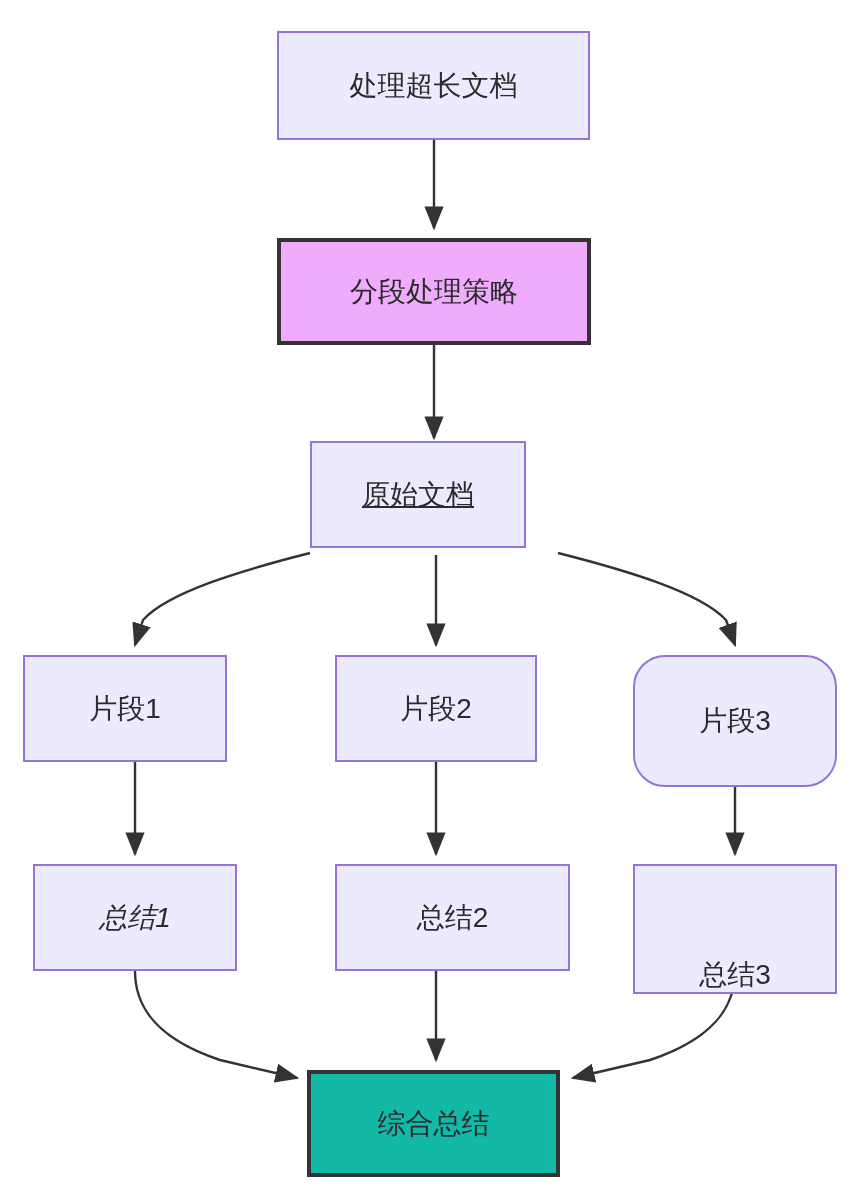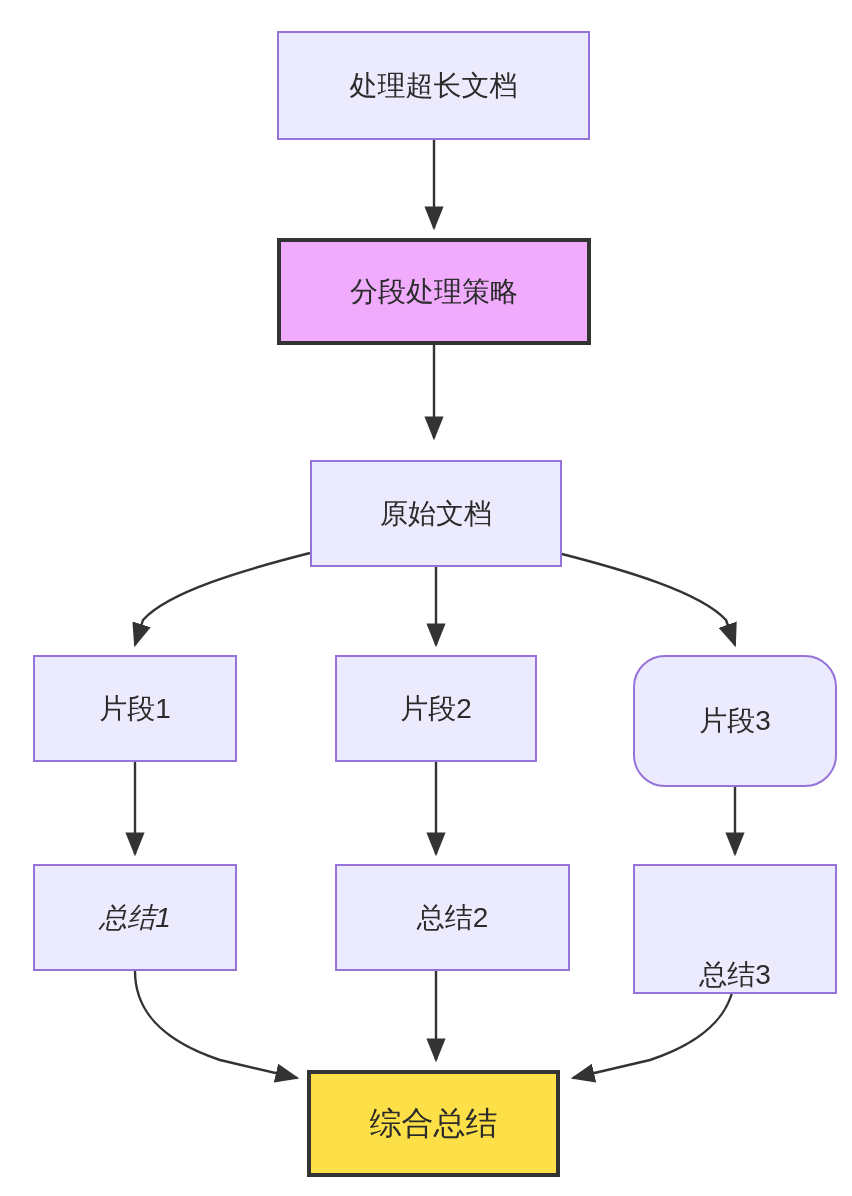--- a/index.html
+++ b/index.html
@@ -47,24 +47,24 @@
   }
   
   .node.style-highlight {
     background: #f0abfc;
     border: 4px solid #333333;
     color: #2b2b2b;
     font-size: 28px;
   }
   
   .node.style-result {
-    background: #fde047;
+    background: #14b8a6;
     border: 4px solid #333333;
     color: #2b2b2b;
-    font-size: 32px;
+    font-size: 28px;
   }
 </style>
 </head>
 <body>
 
 <div id="diagram-root">
 
   <svg id="edge-layer" viewBox="0 0 852 1196" width="852" height="1196" xmlns="http://www.w3.org/2000/svg">
     <defs>
       <marker id="arrowhead" markerWidth="10" markerHeight="8" refX="9" refY="4" orient="auto" markerUnits="strokeWidth">
@@ -86,24 +86,24 @@
       </g>
   </svg>
 
   <div id="node-layer">
       <div class="node style-normal" style="left: 277px; top: 31px; width: 313px; height: 109px;">
         <span class="node-label">处理超长文档</span>
       </div>
       <div class="node style-highlight" style="left: 277px; top: 238px; width: 314px; height: 107px;">
         <span class="node-label">分段处理策略</span>
       </div>
-      <div class="node style-normal" style="left: 310px; top: 460px; width: 252px; height: 107px;">
+      <div class="node style-normal" style="left: 310px; top: 441px; width: 216px; height: 107px; text-decoration: underline;">
         <span class="node-label">原始文档</span>
       </div>
-      <div class="node style-normal" style="left: 33px; top: 655px; width: 204px; height: 107px;">
+      <div class="node style-normal" style="left: 23px; top: 655px; width: 204px; height: 107px;">
         <span class="node-label">片段1</span>
       </div>
       <div class="node style-normal" style="left: 335px; top: 655px; width: 202px; height: 107px;">
         <span class="node-label">片段2</span>
       </div>
       <div class="node style-normal" style="left: 633px; top: 655px; width: 204px; height: 132px; border-radius: 32px;">
         <span class="node-label">片段3</span>
       </div>
       <div class="node style-normal" style="left: 33px; top: 864px; width: 204px; height: 107px; font-style: italic;">
         <span class="node-label">总结1</span>

